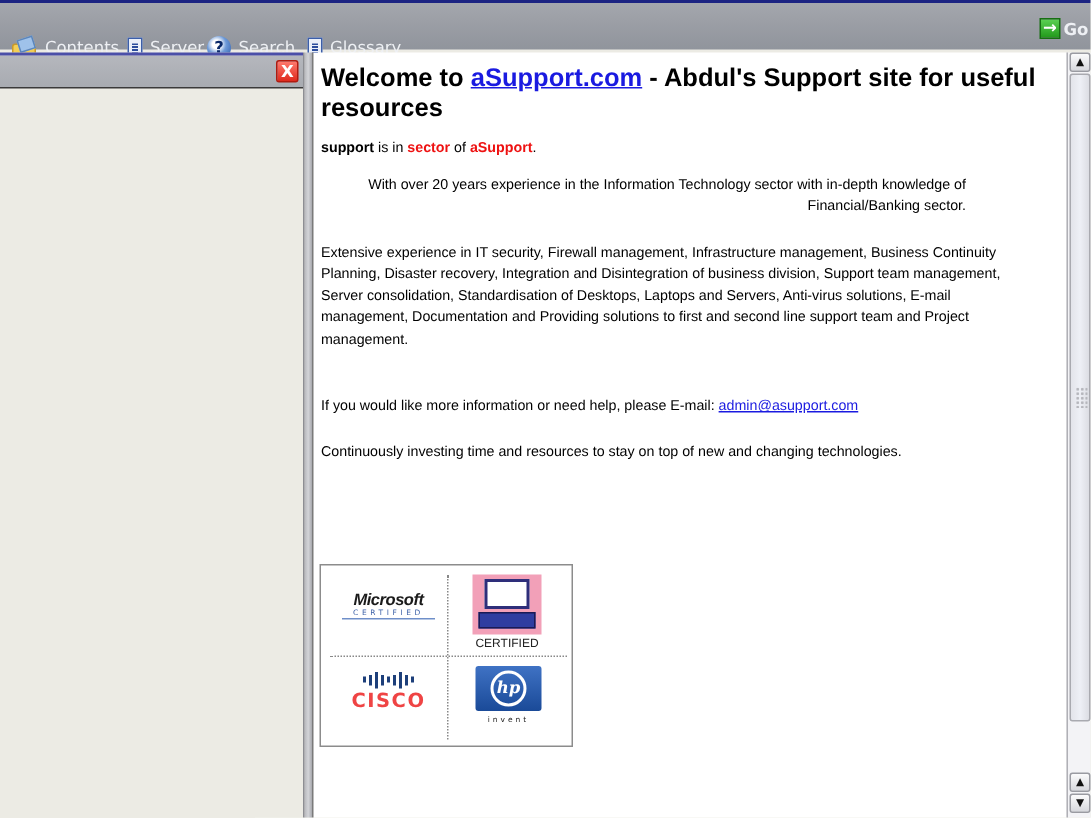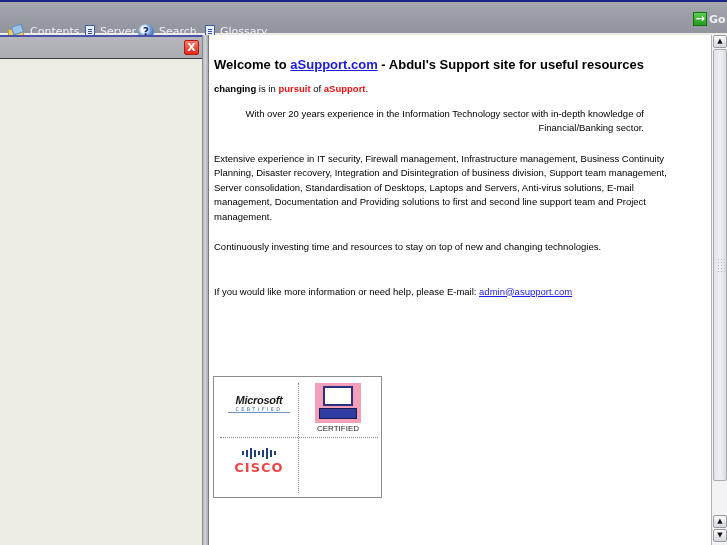--- a/index.html
+++ b/index.html
@@ -39,21 +39,21 @@
   .close-x {
     position: absolute; right: 3px; top: 3px; width: 15px; height: 15px;
     background: linear-gradient(#ff7a6e, #df2a1d); border: 1px solid #b01b10; border-radius: 2px;
     color: #fff; font-size: 11px; font-weight: bold; line-height: 13px; text-align: center; cursor: pointer;
   }
   .splitter { position: absolute; left: 202px; top: 35px; width: 6px; height: 510px; background: linear-gradient(90deg, #b7b8bc, #d3d4d8, #a7a8ad); border-left: 1px solid #8d8e93; }
 
   
   .content { position: absolute; left: 208px; top: 35px; width: 503px; height: 510px; background: #fff; border-left: 1px solid #7a7a7a; overflow: hidden; }
   .content-inner { padding: 6px 5px 0 5px; font-family: "Liberation Sans", sans-serif; color: #000; }
-  .welcome { font-size: 13px; font-weight: bold; margin-top: 16px; }
+  .welcome { font-size: 17px; font-weight: bold; margin-top: 1px; }
   .welcome a { color: #1a1ae0; text-decoration: underline; }
   .p { font-size: 9.5px; line-height: 14.5px; }
   .b { font-weight: bold; }
   .red { color: #ee1111; font-weight: bold; }
   .link { color: #1a1ae0; text-decoration: underline; cursor: pointer; }
 
   .cert-box { position: absolute; left: 4px; top: 341px; width: 169px; height: 122px; border: 1px solid #8c8c8c; background: #fff; }
   .cert-vline { position: absolute; left: 84px; top: 6px; width: 0; height: 110px; border-left: 1px dotted #888; }
   .cert-hline { position: absolute; left: 6px; top: 60px; width: 158px; height: 0; border-top: 1px dotted #888; }
   .ms { position: absolute; left: 14px; top: 17px; width: 62px; text-align: center; }
@@ -118,32 +118,32 @@
 </div>
 <div class="splitter"></div>
 
 <div class="content">
   <div class="content-inner">
     <div class="welcome">
       <span>Welcome to </span><a>aSupport.com</a><span> - Abdul's Support site for useful resources</span>
     </div>
 
     <div class="p" style="margin-top:10px;">
-      <span class="b">changing</span><span> is in </span><span class="red">pursuit</span><span> of </span><span class="red">aSupport</span><span>.</span>
+      <span class="b">support</span><span> is in </span><span class="red">sector</span><span> of </span><span class="red">aSupport</span><span>.</span>
     </div>
 
     <div class="p" style="margin-top:10px; width:430px;text-align:right;">With over 20 years experience in the Information Technology sector with in-depth knowledge of Financial/Banking sector.</div>
 
     <div class="p" style="margin-top:16px; width:480px;">Extensive experience in IT security, Firewall management, Infrastructure management, Business Continuity Planning, Disaster recovery, Integration and Disintegration of business division, Support team management, Server consolidation, Standardisation of Desktops, Laptops and Servers, Anti-virus solutions, E-mail management, Documentation and Providing solutions to first and second line support team and Project management.</div>
 
-    <div class="p" style="margin-top:16px;">Continuously investing time and resources to stay on top of new and changing technologies.</div>
-
     <div class="p" style="margin-top:30px;">
       <span>If you would like more information or need help, please E-mail: </span><span class="link">admin@asupport.com</span>
     </div>
+
+    <div class="p" style="margin-top:16px;">Continuously investing time and resources to stay on top of new and changing technologies.</div>
 
   </div>
 
   <div class="cert-box">
     <div class="cert-vline"></div>
     <div class="cert-hline"></div>
 
     <div class="ms">
       <div class="ms-word">Microsoft</div>
       <div class="ms-cert">CERTIFIED</div>
@@ -165,20 +165,26 @@
           <span style="height:7px"></span>
           <span style="height:4px"></span>
           <span style="height:7px"></span>
           <span style="height:11px"></span>
           <span style="height:7px"></span>
           <span style="height:4px"></span>
       </div>
       <div class="cisco-word">CISCO</div>
     </div>
 
+    <div class="hp">
+      <div class="hp-box">
+        <div class="hp-circle">hp</div>
+      </div>
+      <div class="hp-invent">invent</div>
+    </div>
   </div>
 </div>
 
 <div class="scrollbar">
   <div class="sb-btn" style="top:0;"><span>▲</span></div>
   <div class="sb-thumb">
       <div class="sb-grip"></div>
     </div>
   <div class="sb-btn" style="top:480px;"><span>▲</span></div>
   <div class="sb-btn" style="top:494px;"><span>▼</span></div>

